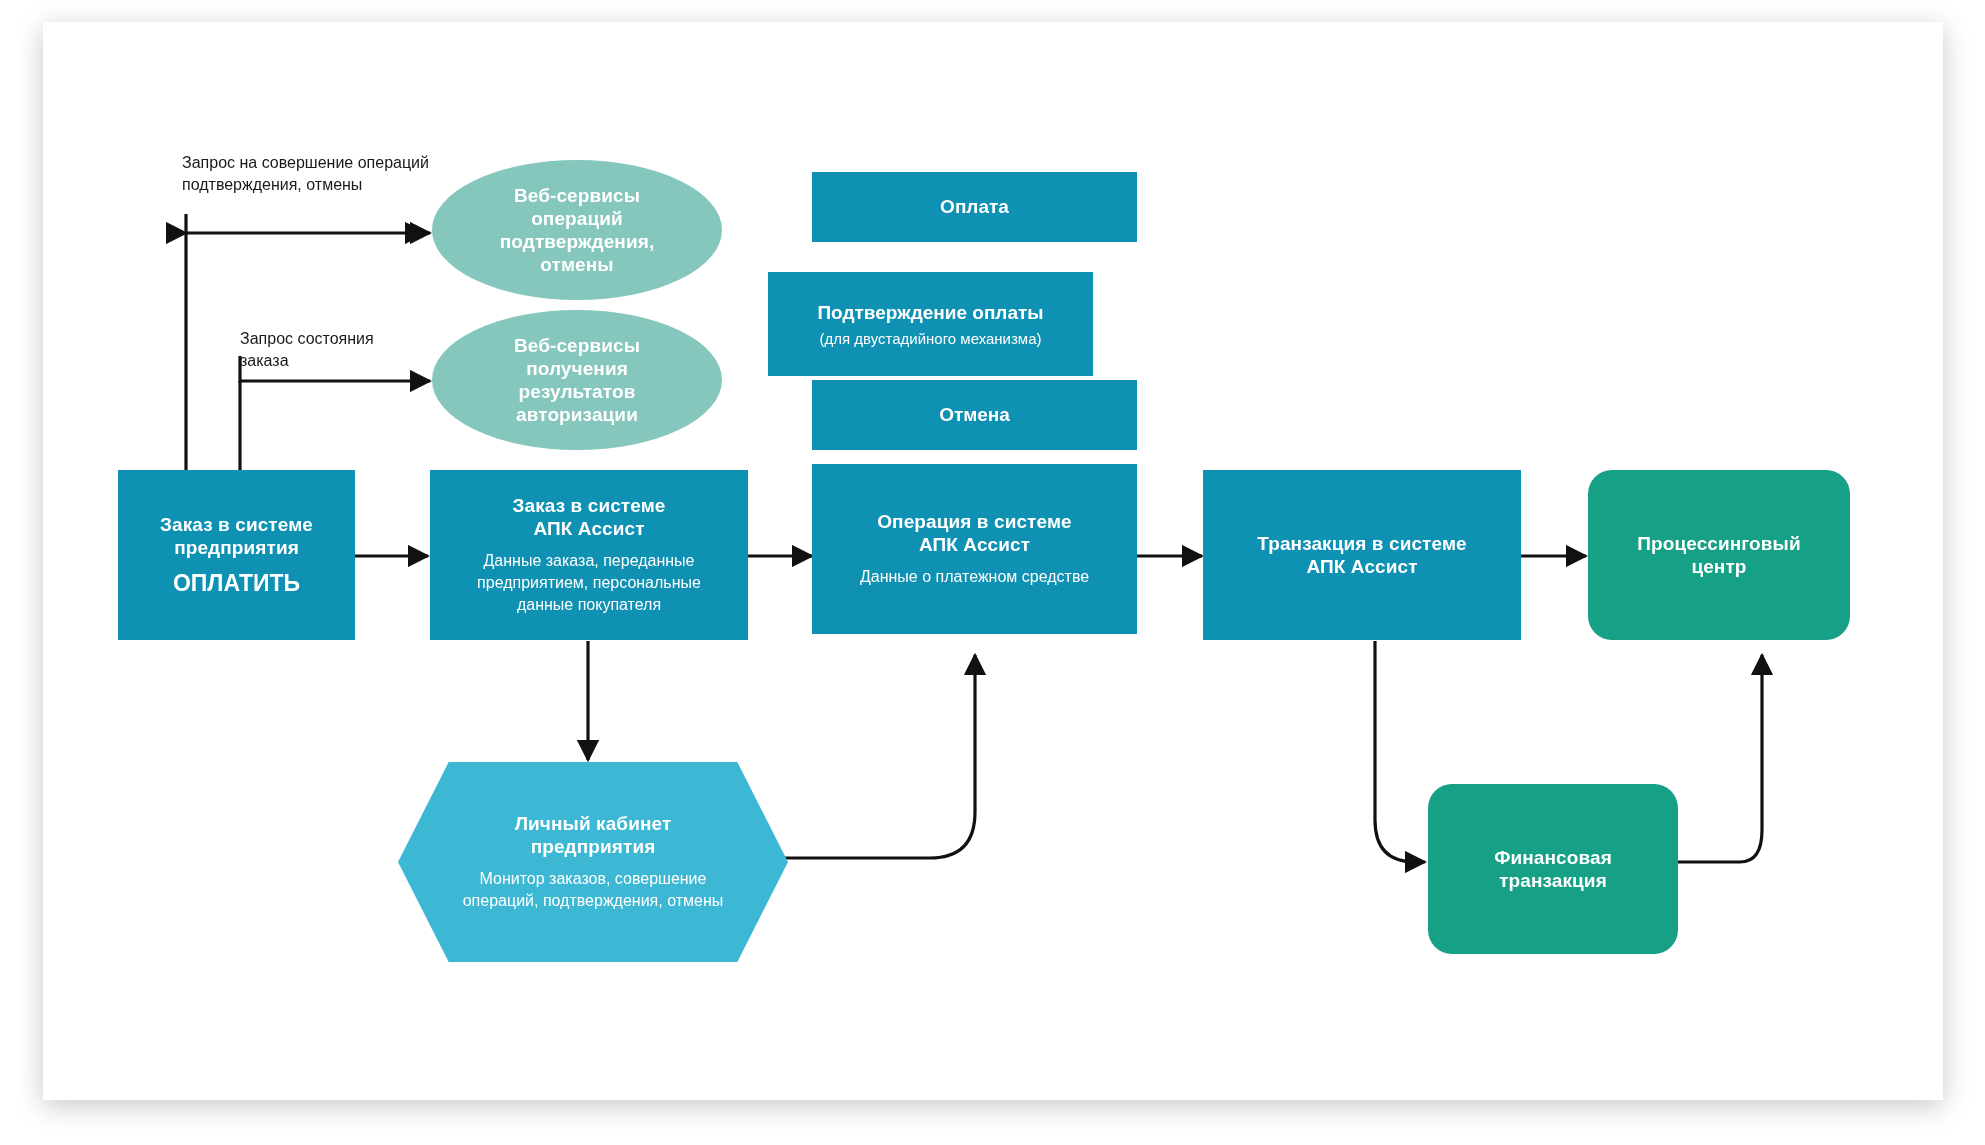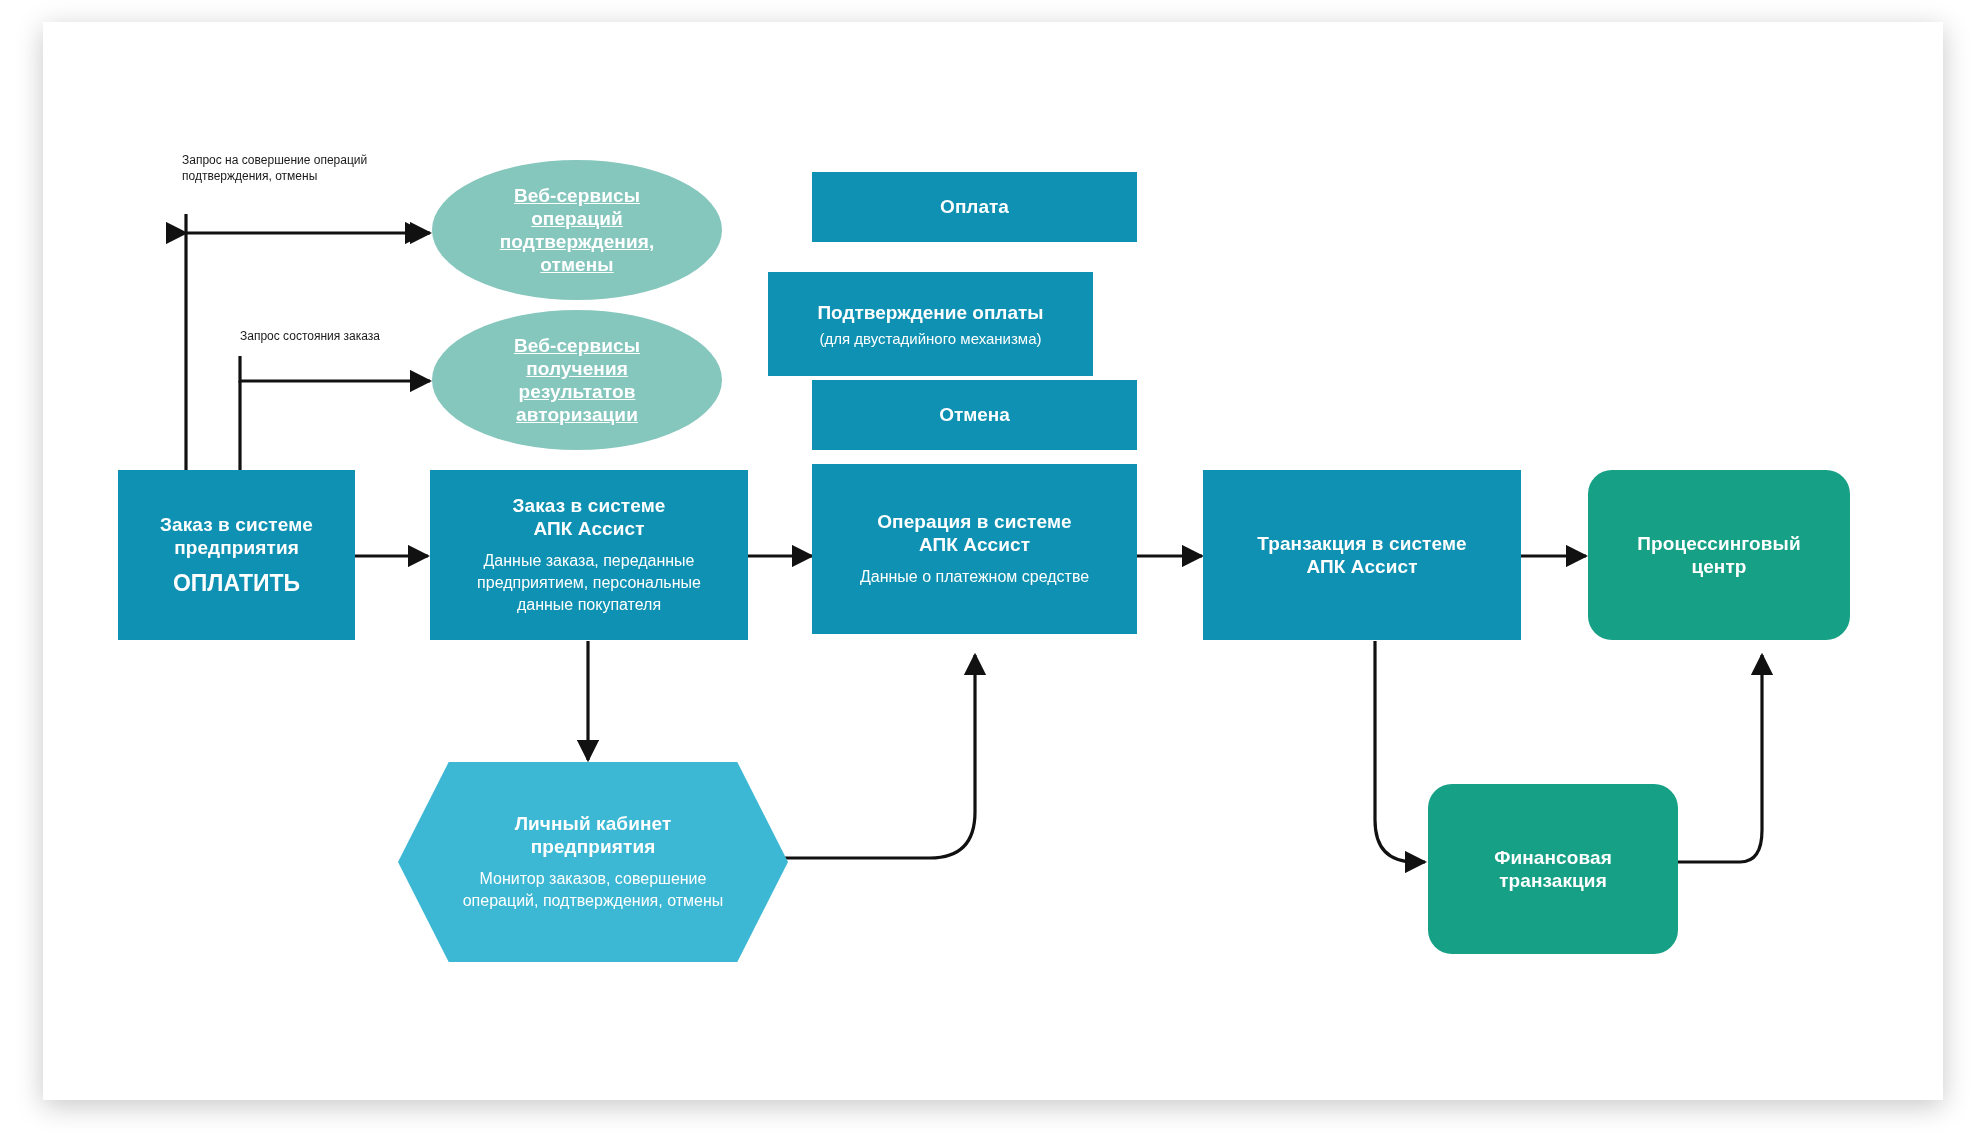--- a/index.html
+++ b/index.html
@@ -58,29 +58,29 @@
     font-size: 23px;
     font-weight: bold;
     margin-top: 10px;
   }
   .rect { background: #0e91b2; }
   .rect-round { background: #16a085; border-radius: 24px; }
   .ellipse {
     background: #85c6bd;
     border-radius: 50%;
   }
-  .ellipse .t1 { font-size: 19px; text-decoration: underline; }
+  .ellipse .t1 { font-size: 19px; }
   .hex { background: #3cb8d4; }
   .hex-shape {
     clip-path: polygon(13% 0%, 87% 0%, 100% 50%, 87% 100%, 13% 100%, 0% 50%);
   }
   .label {
     position: absolute;
     color: #1a1a1a;
-    font-size: 12px;
+    font-size: 16px;
     line-height: 1.35;
   }
   .badge {
     position: absolute;
     background: #0e91b2;
     color: #fff;
     display: flex;
     flex-direction: column;
     align-items: center;
     justify-content: center;

